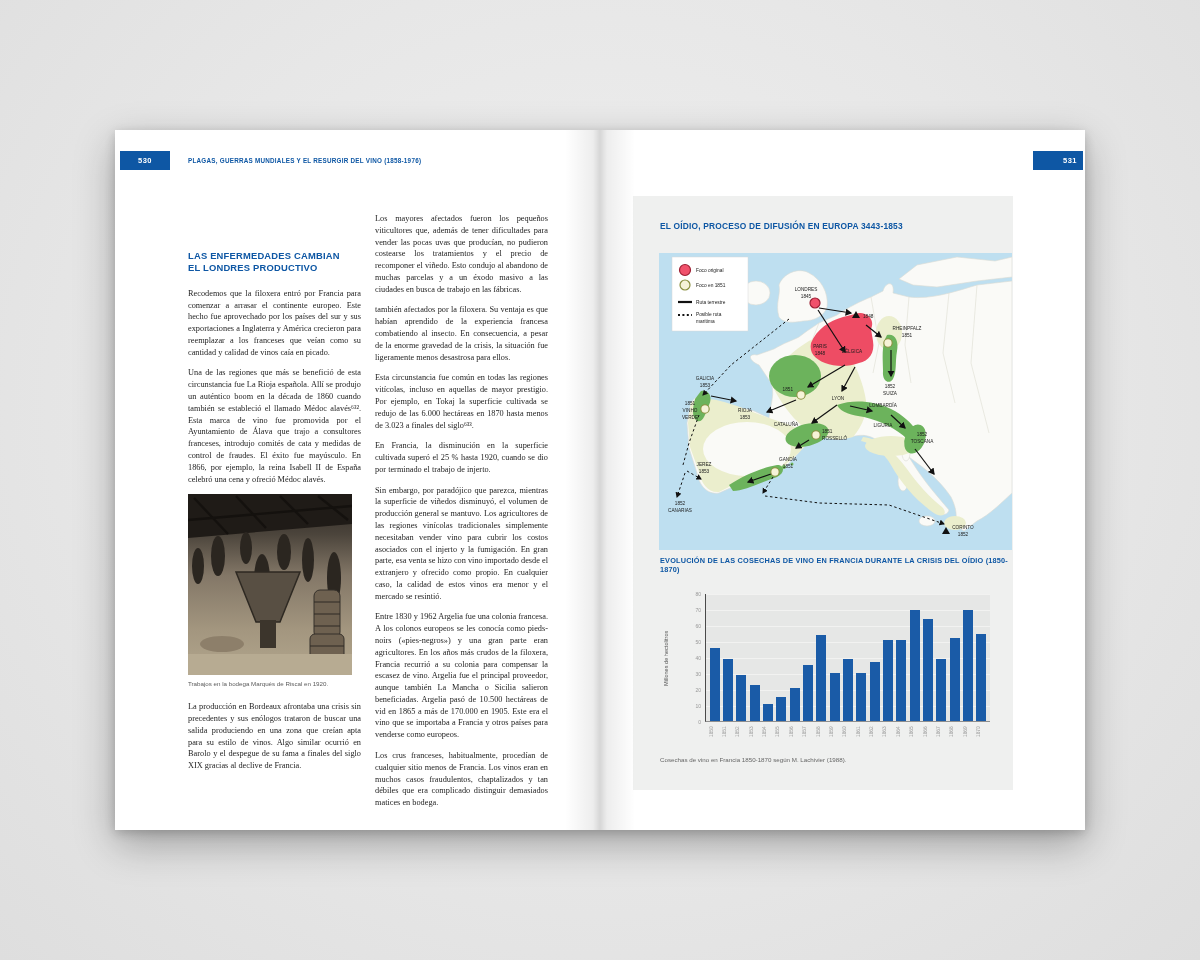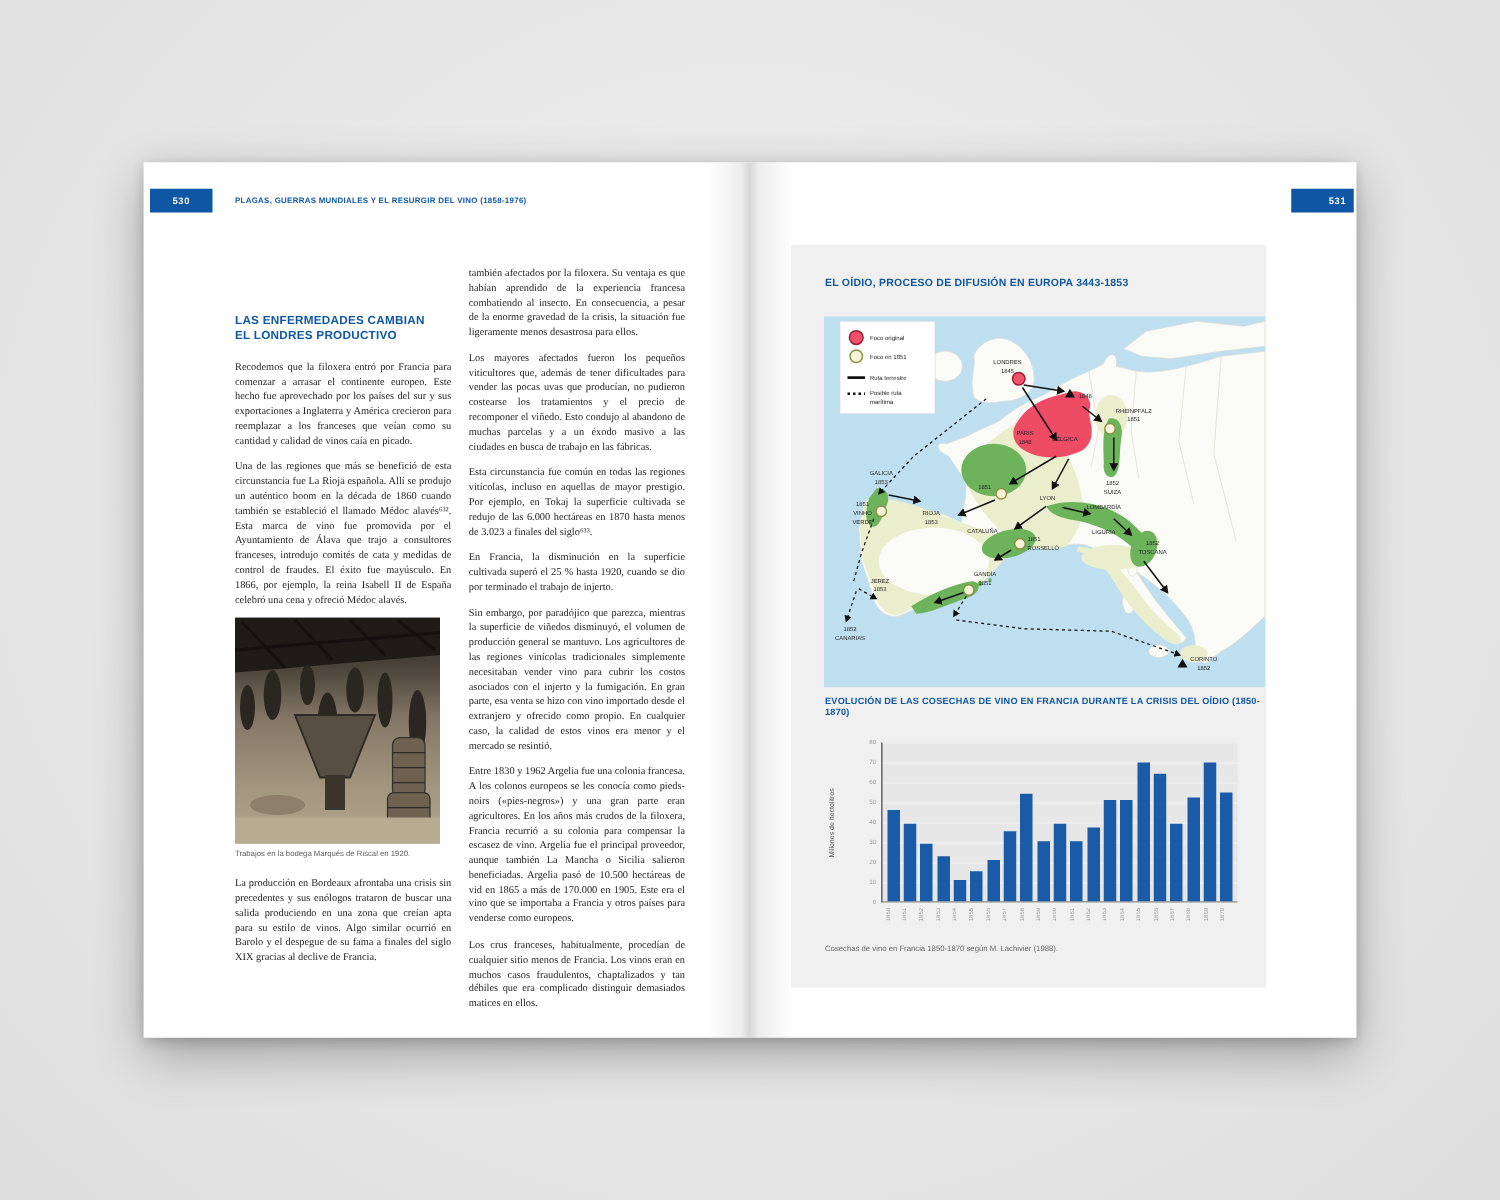--- a/index.html
+++ b/index.html
@@ -149,27 +149,27 @@
           </g>
           <rect x="0" y="160" width="164" height="21" fill="#b7ab92"></rect>
           <ellipse cx="34" cy="150" rx="22" ry="8" fill="#8d7f6a"></ellipse>
         </svg>
         <div class="photo-caption">Trabajos en la bodega Marqués de Riscal en 1920.</div>
 
         <p>La producción en Bordeaux afrontaba una crisis sin precedentes y sus enólogos trataron de buscar una salida produciendo en una zona que creían apta para su estilo de vinos. Algo similar ocurrió en Barolo y el despegue de su fama a finales del siglo XIX gracias al declive de Francia.</p>
       </div>
 
       <div class="col body-text">
+        <p>Los mayores afectados fueron los pequeños viticultores que, además de tener dificultades para vender las pocas uvas que producían, no pudieron costearse los tratamientos y el precio de recomponer el viñedo. Esto condujo al abandono de muchas parcelas y a un éxodo masivo a las ciudades en busca de trabajo en las fábricas.</p>
         <p>también afectados por la filoxera. Su ventaja es que habían aprendido de la experiencia francesa combatiendo al insecto. En consecuencia, a pesar de la enorme gravedad de la crisis, la situación fue ligeramente menos desastrosa para ellos.</p>
-        <p>Los mayores afectados fueron los pequeños viticultores que, además de tener dificultades para vender las pocas uvas que producían, no pudieron costearse los tratamientos y el precio de recomponer el viñedo. Esto condujo al abandono de muchas parcelas y a un éxodo masivo a las ciudades en busca de trabajo en las fábricas.</p>
         <p>Esta circunstancia fue común en todas las regiones vitícolas, incluso en aquellas de mayor prestigio. Por ejemplo, en Tokaj la superficie cultivada se redujo de las 6.000 hectáreas en 1870 hasta menos de 3.023 a finales del siglo⁶³³.</p>
         <p>En Francia, la disminución en la superficie cultivada superó el 25 % hasta 1920, cuando se dio por terminado el trabajo de injerto.</p>
         <p>Sin embargo, por paradójico que parezca, mientras la superficie de viñedos disminuyó, el volumen de producción general se mantuvo. Los agricultores de las regiones vinícolas tradicionales simplemente necesitaban vender vino para cubrir los costos asociados con el injerto y la fumigación. En gran parte, esa venta se hizo con vino importado desde el extranjero y ofrecido como propio. En cualquier caso, la calidad de estos vinos era menor y el mercado se resintió.</p>
         <p>Entre 1830 y 1962 Argelia fue una colonia francesa. A los colonos europeos se les conocía como pieds-noirs («pies-negros») y una gran parte eran agricultores. En los años más crudos de la filoxera, Francia recurrió a su colonia para compensar la escasez de vino. Argelia fue el principal proveedor, aunque también La Mancha o Sicilia salieron beneficiadas. Argelia pasó de 10.500 hectáreas de vid en 1865 a más de 170.000 en 1905. Este era el vino que se importaba a Francia y otros países para venderse como europeos.</p>
-        <p>Los crus franceses, habitualmente, procedían de cualquier sitio menos de Francia. Los vinos eran en muchos casos fraudulentos, chaptalizados y tan débiles que era complicado distinguir demasiados matices en ellos.</p>
+        <p>Los crus franceses, habitualmente, procedían de cualquier sitio menos de Francia. Los vinos eran en muchos casos fraudulentos, chaptalizados y tan débiles que era complicado distinguir demasiados matices en bodega.</p>
       </div>
     </div>
   </div>
 
   <div class="page page-right">
     <div class="pagenum-box">531</div>
 
     <div class="panel">
       <div class="panel-title map-title">EL OÍDIO, PROCESO DE DIFUSIÓN EN EUROPA 3443-1853</div>
 

